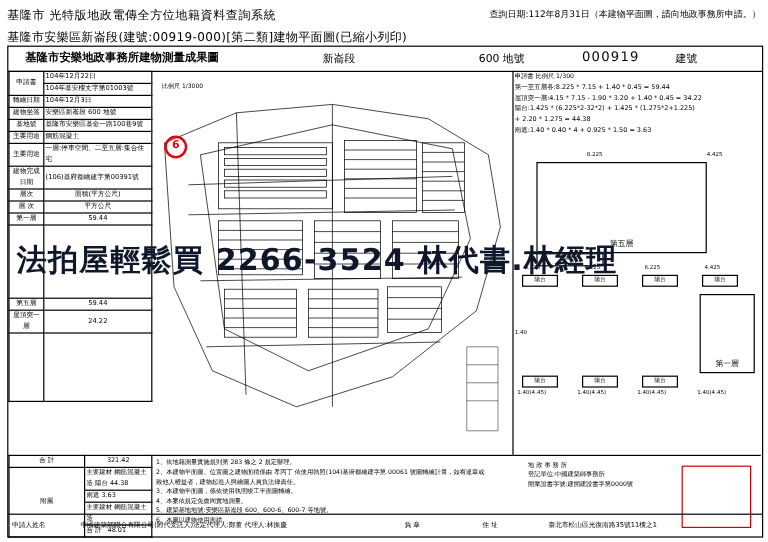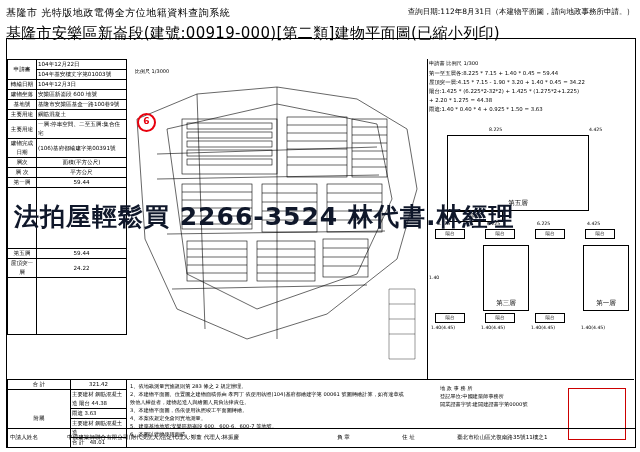--- a/index.html
+++ b/index.html
@@ -10,21 +10,21 @@
     font-size:6px;
     color:#000;
     position:relative;
     overflow:hidden;
   }
   .page{position:absolute;inset:0;}
 
   
   .hdr-line1{position:absolute;left:6px;top:6px;font-size:10px;letter-spacing:0.5px;}
   .hdr-date{position:absolute;right:6px;top:7px;font-size:7.5px;}
-  .hdr-line2{position:absolute;left:6px;top:24px;font-size:15px;letter-spacing:0.3px;}
+  .hdr-line2{position:absolute;left:6px;top:24px;font-size:10px;letter-spacing:0.3px;}
 
   
   .doc{position:absolute;left:6px;top:38px;width:628px;height:408px;border:1px solid #000;}
 
   
   .title-row{position:absolute;left:0;top:0;width:100%;height:20px;border-bottom:1px solid #000;}
   .title-main{position:absolute;left:14px;top:3px;font-size:9.5px;font-weight:bold;}
   .title-sec1{position:absolute;left:262px;top:4px;font-size:9px;}
   .title-sec2{position:absolute;left:392px;top:4px;font-size:9px;}
   .title-sec3{position:absolute;left:478px;top:2px;font-size:11px;letter-spacing:1px;}
@@ -89,20 +89,27 @@
 <body>
 
 <div class="page">
 
   <div class="hdr-line1">基隆市 光特版地政電傳全方位地籍資料查詢系統</div>
   <div class="hdr-date">查詢日期:112年8月31日（本建物平面圖，請向地政事務所申請。）</div>
   <div class="hdr-line2">基隆市安樂區新崙段(建號:00919-000)[第二類]建物平面圖(已縮小列印)</div>
 
   <div class="doc">
 
+    <div class="title-row">
+      <div class="title-main">基隆市安樂地政事務所建物測量成果圖</div>
+      <div class="title-sec1">新崙段</div>
+      <div class="title-sec2">600 地號</div>
+      <div class="title-sec3">000919</div>
+      <div class="title-sec4">建號</div>
+    </div>
 
     <div class="lt">
       <table>
         <tbody>
             <tr>
               <td class="lbl" rowspan="2">申請書</td>
             <td class="val">104年12月22日</td>
             </tr>
         <tr>
               <td class="val">104年基安樓丈字第01003號</td>
@@ -219,23 +226,20 @@
         <div class="dim" style="left:62px;top:10px;">8.225</div>
         <div class="dim" style="left:162px;top:10px;">4.425</div>
         <div class="balcony" style="left:20px;top:94px;width:54px;height:9px;">陽台</div>
 
         <div class="balcony" style="left:8px;top:112px;width:28px;height:8px;">陽台</div>
         <div class="balcony" style="left:8px;top:196px;width:28px;height:8px;">陽台</div>
         <div class="dim" style="left:10px;top:104px;">6.225</div>
         <div class="dim" style="left:2px;top:158px;">1.40</div>
         <div class="dim" style="left:4px;top:208px;">1.40(4.45)</div>
 
-        <div class="fl" style="left:56px;top:128px;width:44px;height:64px;">
-          <span class="cap">第三層</span>
-        </div>
         <div class="balcony" style="left:58px;top:112px;width:28px;height:8px;">陽台</div>
         <div class="balcony" style="left:58px;top:196px;width:28px;height:8px;">陽台</div>
         <div class="dim" style="left:60px;top:104px;">6.225</div>
         <div class="dim" style="left:54px;top:208px;">1.40(4.45)</div>
 
         <div class="balcony" style="left:108px;top:112px;width:28px;height:8px;">陽台</div>
         <div class="balcony" style="left:108px;top:196px;width:28px;height:8px;">陽台</div>
         <div class="dim" style="left:110px;top:104px;">6.225</div>
         <div class="dim" style="left:104px;top:208px;">1.40(4.45)</div>
 

